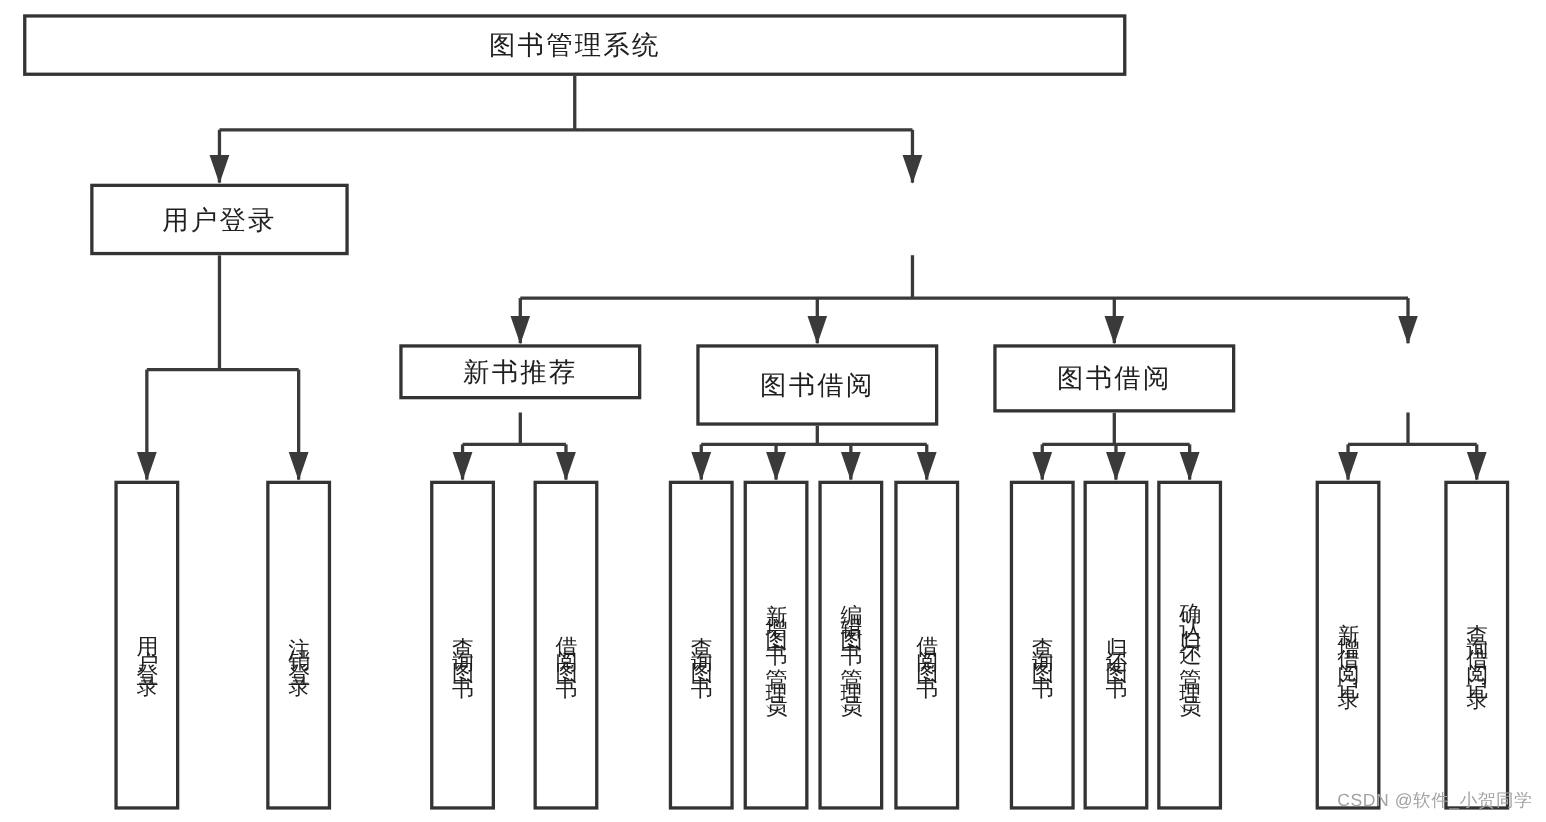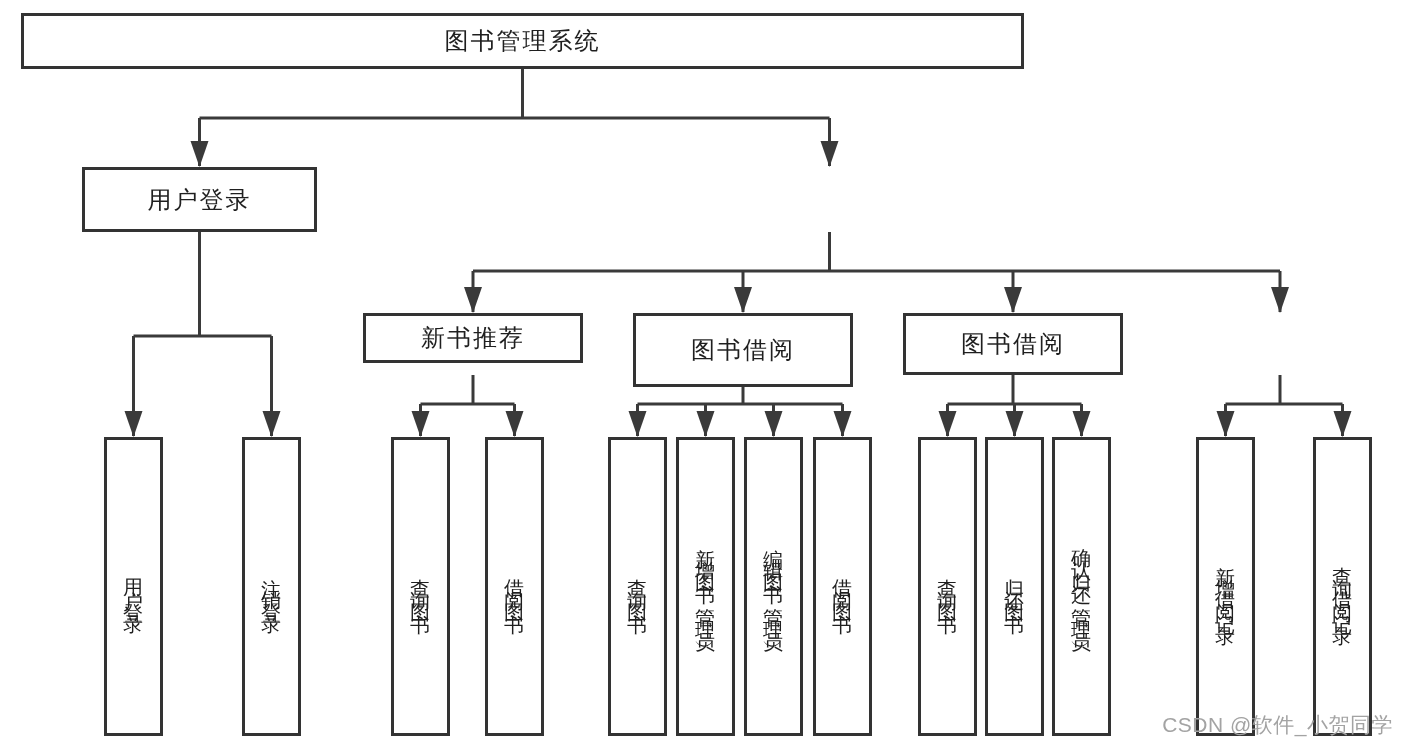--- a/index.html
+++ b/index.html
@@ -35,21 +35,21 @@
     writing-mode:vertical-rl;
     text-orientation:mixed;
     font-size:20px;
     letter-spacing:12px;
     line-height:1;
   }
   .v span{display:block;}
   .watermark{
     position:absolute;
     right:12px;bottom:8px;
-    font-size:21px;
+    font-size:16px;
     letter-spacing:0.5px;
     color:var(--watermark);
     z-index:5;
     white-space:nowrap;
   }
 </style>
 </head>
 <body>
 
 <div class="canvas">

